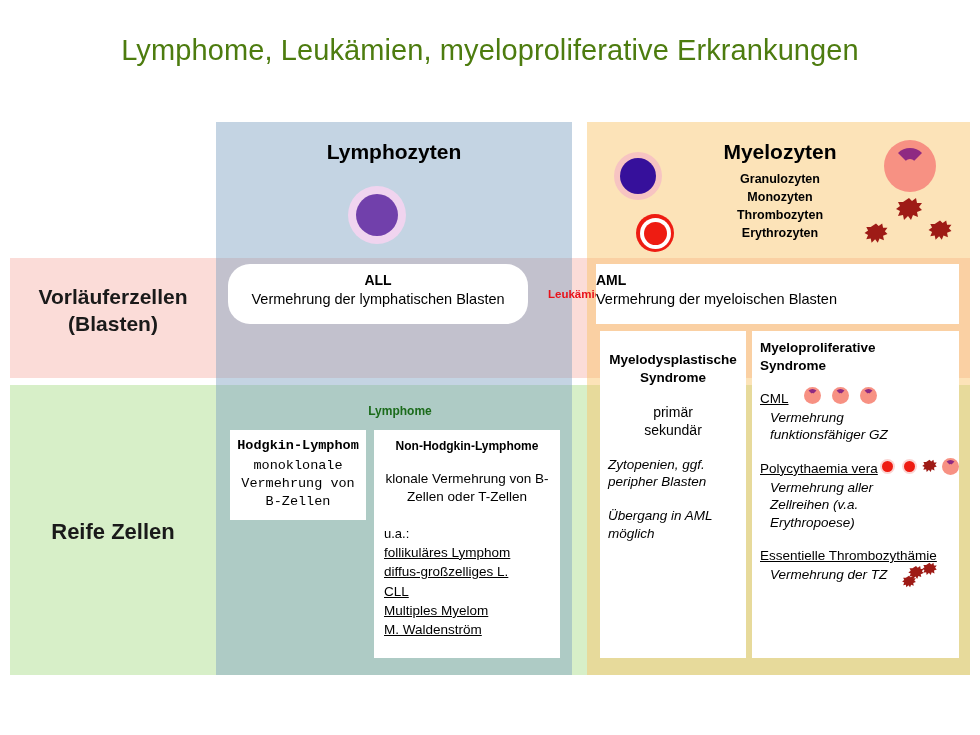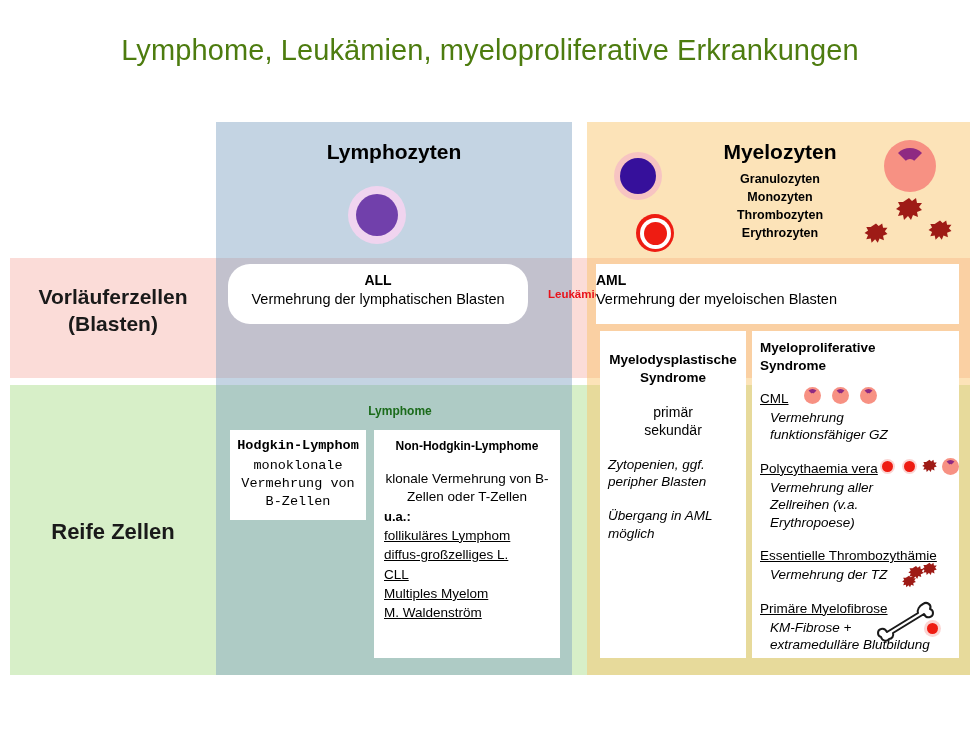--- a/index.html
+++ b/index.html
@@ -292,22 +292,21 @@
   }
   #box-nhl .box-sub {
     font-size: 13.5px;
     display: block;
     text-align: center;
     margin-top: 16px;
   }
   #box-nhl .ua-label {
     font-size: 13px;
     display: block;
-    margin-top: 2px;
-    font-weight: bold;
+    margin-top: 19px;
   }
   #box-nhl .nhl-list { list-style: none; margin: 0; padding: 0; }
   #box-nhl .nhl-list li {
     font-size: 13.5px;
     text-decoration: underline;
     line-height: 1.44;
   }
 
   #box-mds {
     left: 600px;
@@ -485,24 +484,13 @@
       <path fill="#9e1b16" d="M17 5 l3 3 4-3 1 5 5 0 -3 4 3 3 -5 2 1 5 -5-2 -2 5 -3-4 -4 4 -1-5 -5 1 2-5 -4-2 4-3 -2-4 5 0 z"></path>
     </svg>
     <svg style="position:absolute;left:160px;top:15px;" width="19" height="19" viewBox="0 0 34 34">
       <path fill="#9e1b16" d="M17 5 l3 3 4-3 1 5 5 0 -3 4 3 3 -5 2 1 5 -5-2 -2 5 -3-4 -4 4 -1-5 -5 1 2-5 -4-2 4-3 -2-4 5 0 z"></path>
     </svg>
     <svg style="position:absolute;left:140px;top:28px;" width="18" height="18" viewBox="0 0 34 34">
       <path fill="#9e1b16" d="M17 5 l3 3 4-3 1 5 5 0 -3 4 3 3 -5 2 1 5 -5-2 -2 5 -3-4 -4 4 -1-5 -5 1 2-5 -4-2 4-3 -2-4 5 0 z"></path>
     </svg>
   </div>
 
-  <div class="mps-entry">
-    <span class="mps-name">Primäre Myelofibrose</span>
-    <svg id="bone-icon" width="60" height="50" viewBox="0 0 60 50">
-      <path fill="#ffffff" stroke="#1a1a1a" stroke-width="2" stroke-linejoin="round" d="M48 4 c4 -3 9 1 7 5 c4 1 4 7 0 8 c-3 1 -5 -1 -6 -3 L18 33 c1 3 -1 6 -4 6 c-2 3 -7 2 -8 -2 c-4 -1 -4 -7 0 -8 c3 -1 5 1 6 3 L43 13 c-1 -3 1 -7 5 -9 z"></path>
-    </svg>
-    <span style="position:absolute;left:167px;top:25px;width:11px;height:11px;border-radius:50%;background:#ee1c12;box-shadow:0 0 0 3px #fbd5d3;"></span>
-    <span class="mps-desc">
-      <span>KM-Fibrose +</span><br>
-      <span>extramedulläre Blutbildung</span>
-    </span>
-  </div>
 </div>
 
 </body></html>

